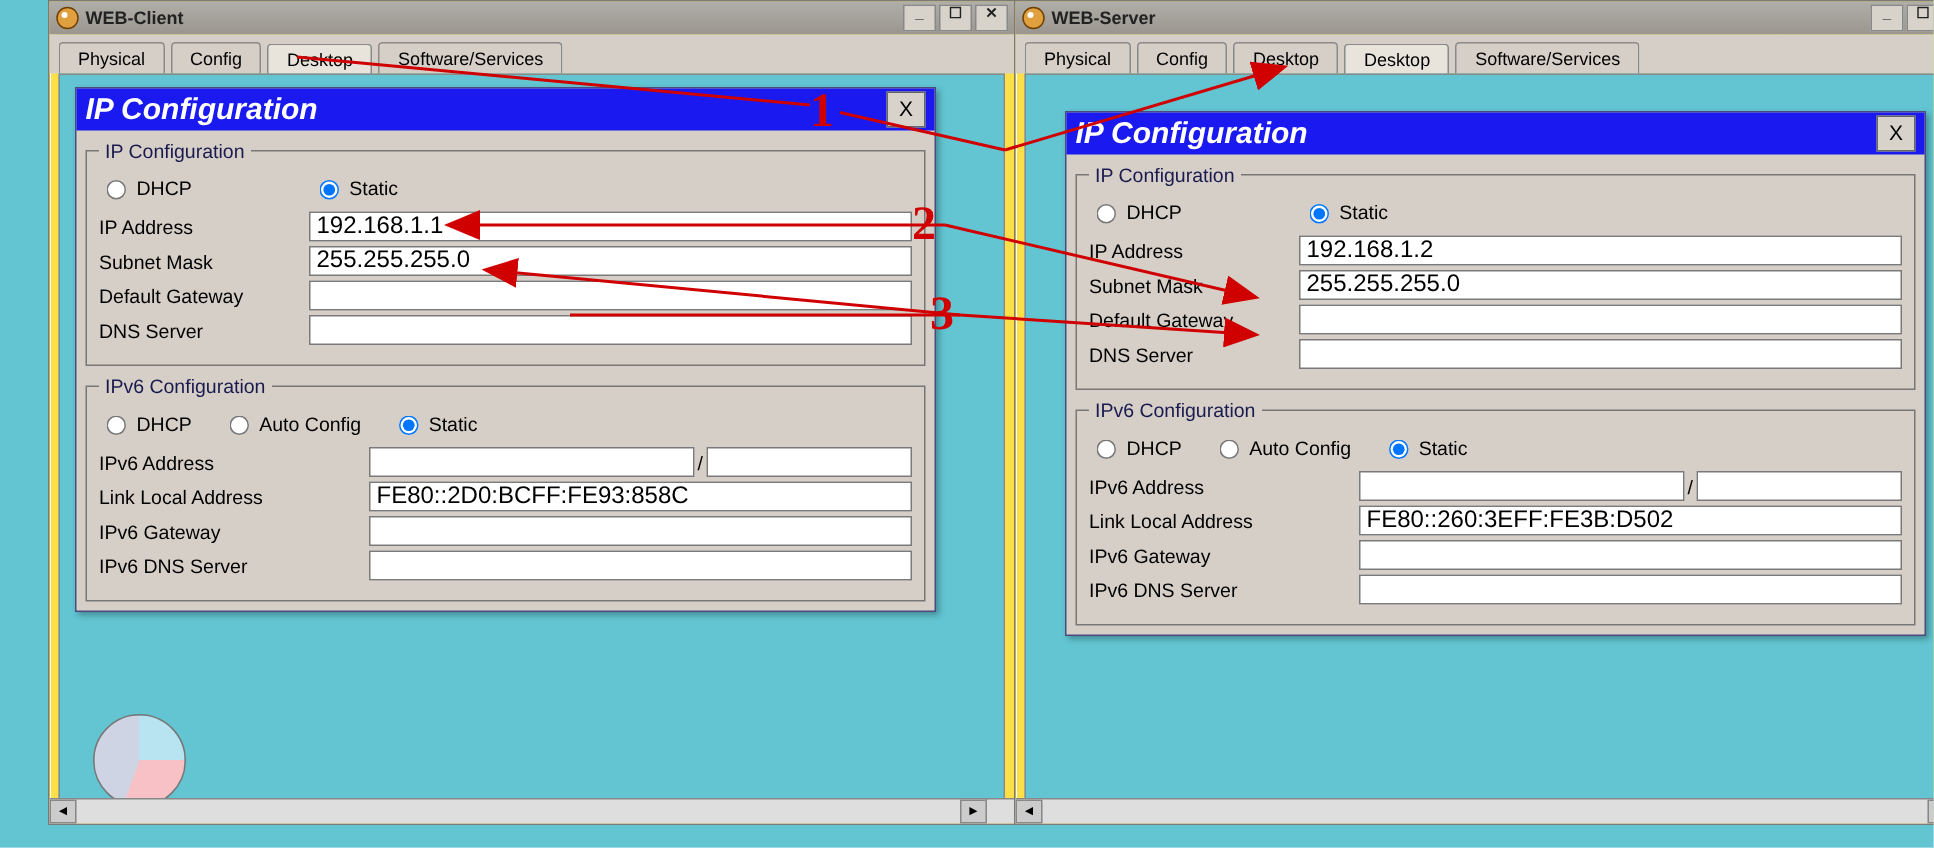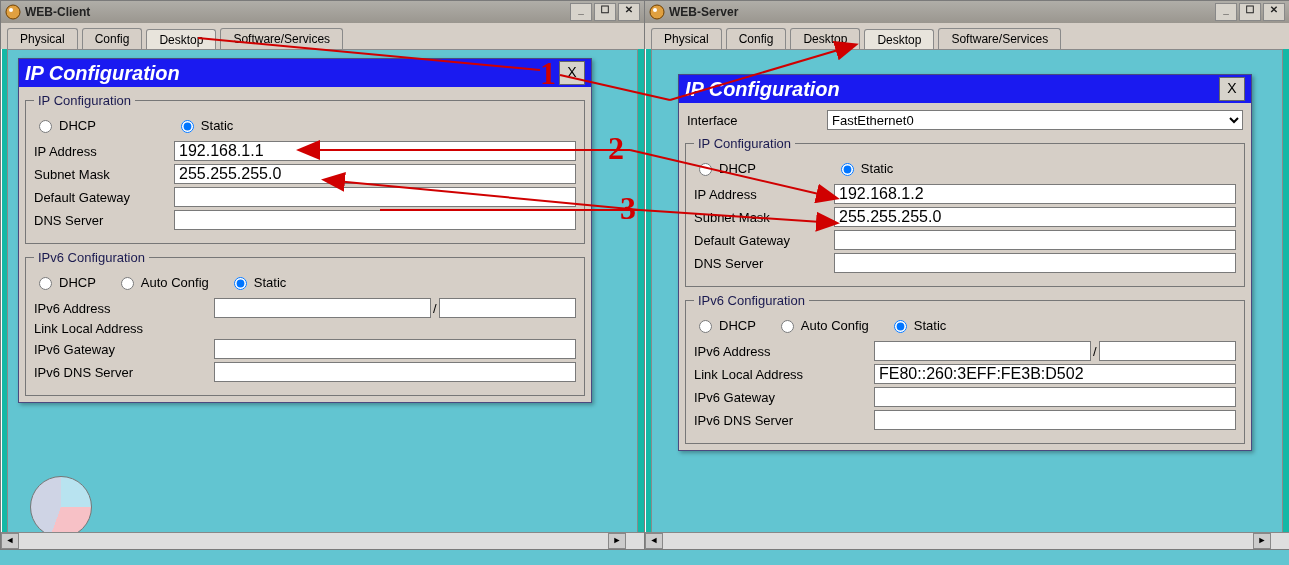--- a/index.html
+++ b/index.html
@@ -13,23 +13,24 @@
     height: 565px;
     position: relative;
   }
   .desktop-bg {
     position: absolute;
     top: 0; left: 0; width: 1289px; height: 565px;
     background: #62c5d1;
   }
   .win {
     position: absolute;
-    background: #14b8a6;
+    background: #fde047;
     border: 1px solid #7a7a7a;
     box-shadow: 1px 1px 0 #fff inset;
+    margin-left: 32px;
   }
   .titlebar {
     height: 22px;
     background: linear-gradient(#b0aea8,#9a968f);
     display: flex;
     align-items: center;
     padding: 0 4px;
     color: #222;
     font-weight: bold;
     font-size: 12px;
@@ -261,20 +262,21 @@
             </label>
         </div>
         <div class="row">
             <div class="label label-wide">IPv6 Address</div>
             <input type="text" value="" style="">
             <span class="slash">/</span>
             <input type="text" class="small-input" style="">
           </div>
         <div class="row">
             <div class="label label-wide">Link Local Address</div>
+            <input type="text" value="FE80::2D0:BCFF:FE93:858C" style="">
           </div>
         <div class="row">
             <div class="label label-wide">IPv6 Gateway</div>
             <input type="text" value="" style="">
           </div>
         <div class="row">
             <div class="label label-wide">IPv6 DNS Server</div>
             <input type="text" value="" style="">
           </div>
       </fieldset>
@@ -311,24 +313,20 @@
     <div class="tab active">Desktop</div>
     <div class="tab">Software/Services</div>
   </div>
   <div class="tab-body">
     <div class="dlg" style="left:26px; top:24px; width:572px;">
       <div class="dlg-title">
         <span>IP Configuration</span>
         <span class="spacer"></span>
         <div class="close-btn">X</div>
       </div>
-      <div class="row" style="padding:4px 8px 0 8px;">
-        <div class="label">Interface</div>
-        <select><option>FastEthernet0</option></select>
-      </div>
       <fieldset>
         <legend>IP Configuration</legend>
         <div class="radio-row">
           <label>
               <input type="radio" name="rmode" style=""> 
               <span>DHCP</span>
             </label>
           <label style="margin-left:60px;">
               <input type="radio" name="rmode" checked="" style=""> 
               <span>Static</span>

